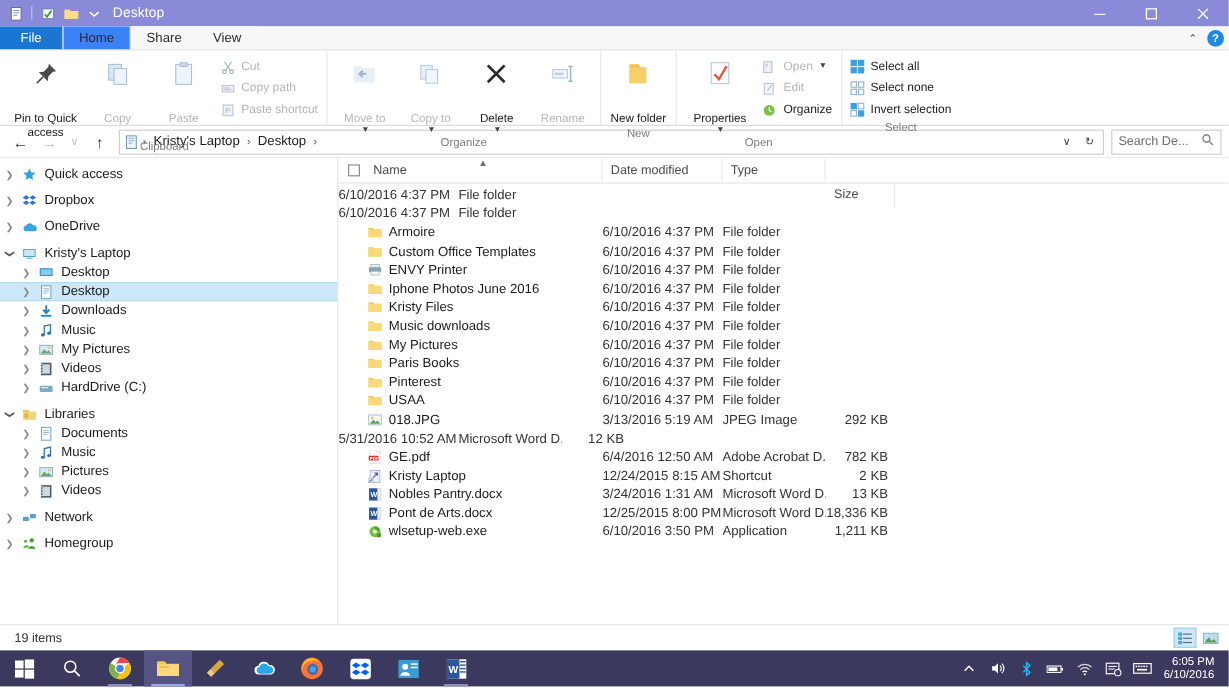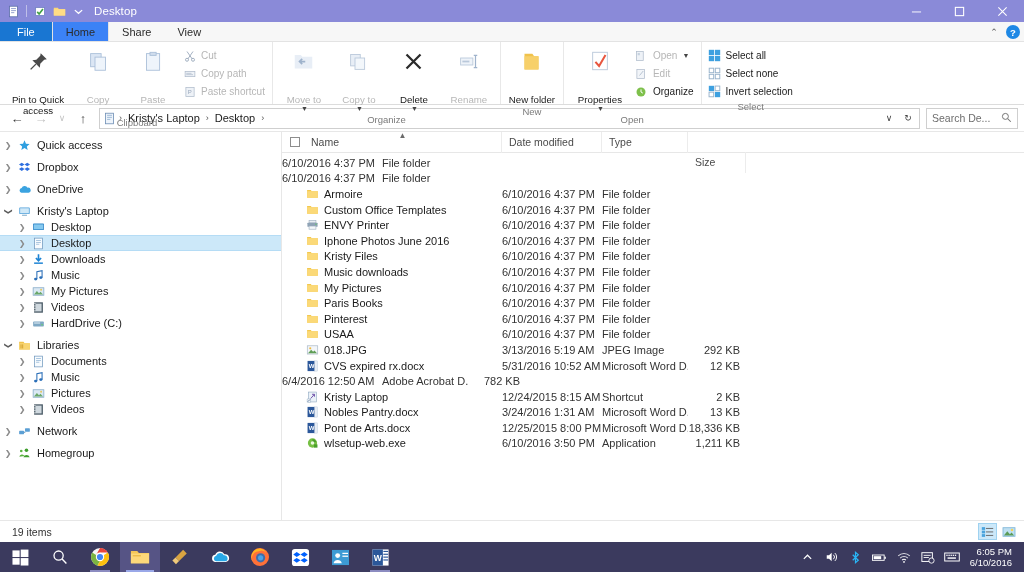--- a/index.html
+++ b/index.html
@@ -906,35 +906,36 @@
                   <path d="M2 12.2 L6.2 7.6 L8.8 10.4 L10.6 8.6 L14 12.2z" fill="#5f9e56"></path>
                 </svg>
               </span>
               <span>018.JPG</span>
             </div>
             <div class="r-date">3/13/2016 5:19 AM</div>
             <div class="r-type">JPEG Image</div>
             <div class="r-size">292 KB</div>
           </div>
           <div class="row">
-            <div class="r-name">
-              <span class="ficon">
-                <svg width="13" height="12" viewBox="0 0 16 16">
-                  <rect x="1.4" y="1.2" width="9.6" height="13.6" fill="#2b579a"></rect>
-                  <text x="3" y="11" font-size="8" fill="#fff" font-family="sans-serif" font-weight="bold">W</text>
-                  <rect x="11" y="1.2" width="3.6" height="13.6" fill="#e8edf4" stroke="#b9c8da" stroke-width="0.6"></rect>
-                </svg>
-              </span>
-              <span>CVS expired rx.docx</span>
-            </div>
             <div class="r-date">5/31/2016 10:52 AM</div>
             <div class="r-type">Microsoft Word D...</div>
             <div class="r-size">12 KB</div>
           </div>
           <div class="row">
+            <div class="r-name">
+              <span class="ficon">
+                <svg width="13" height="12" viewBox="0 0 16 16">
+                  <rect x="2.4" y="1.2" width="11.2" height="13.6" fill="#fff" stroke="#c7ccd1" stroke-width="0.8"></rect>
+                  <path d="M2.4 1.2 L8 1.2 L8 5 L13.6 5 v9.8 H2.4z" fill="#fdfdfd"></path>
+                  <rect x="1" y="6.4" width="11" height="5.4" rx="1" fill="#d8312a"></rect>
+                  <text x="2.2" y="10.8" font-size="5" fill="#fff" font-family="sans-serif" font-weight="bold">PDF</text>
+                </svg>
+              </span>
+              <span>GE.pdf</span>
+            </div>
             <div class="r-date">6/4/2016 12:50 AM</div>
             <div class="r-type">Adobe Acrobat D...</div>
             <div class="r-size">782 KB</div>
           </div>
           <div class="row">
             <div class="r-name">
               <span class="ficon">
                 <svg width="13" height="12" viewBox="0 0 16 16">
                   <rect x="2.6" y="1.4" width="10.8" height="13.2" fill="#eaf1f8" stroke="#8fa8c0" stroke-width="0.8"></rect>
                   <path d="M5.6 10 L10.4 4.6 M7.4 4.4 H10.6 V7.6" stroke="#6f4fa8" stroke-width="1.3" fill="none"></path>

